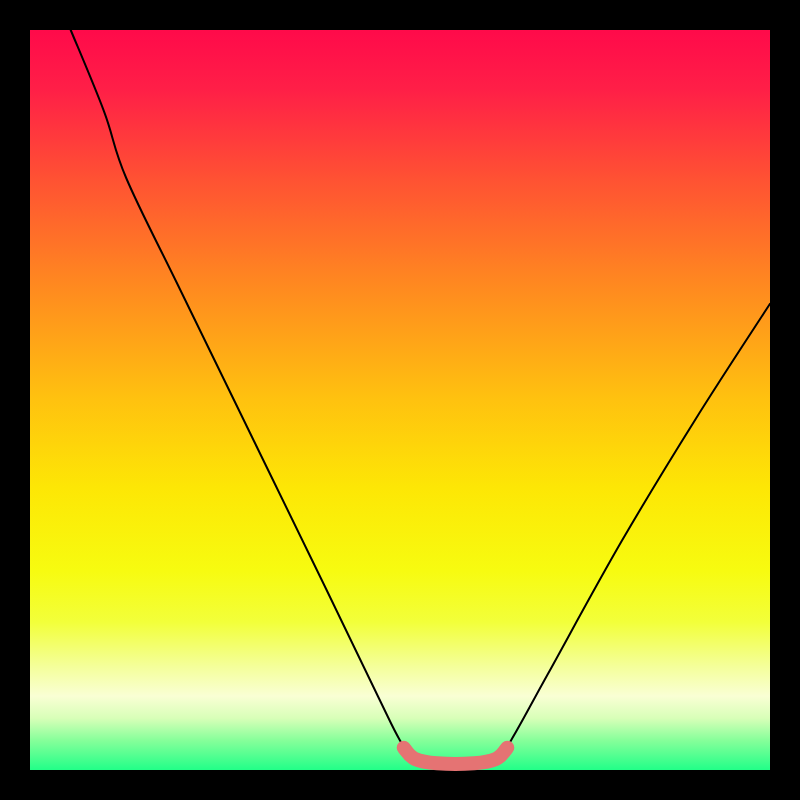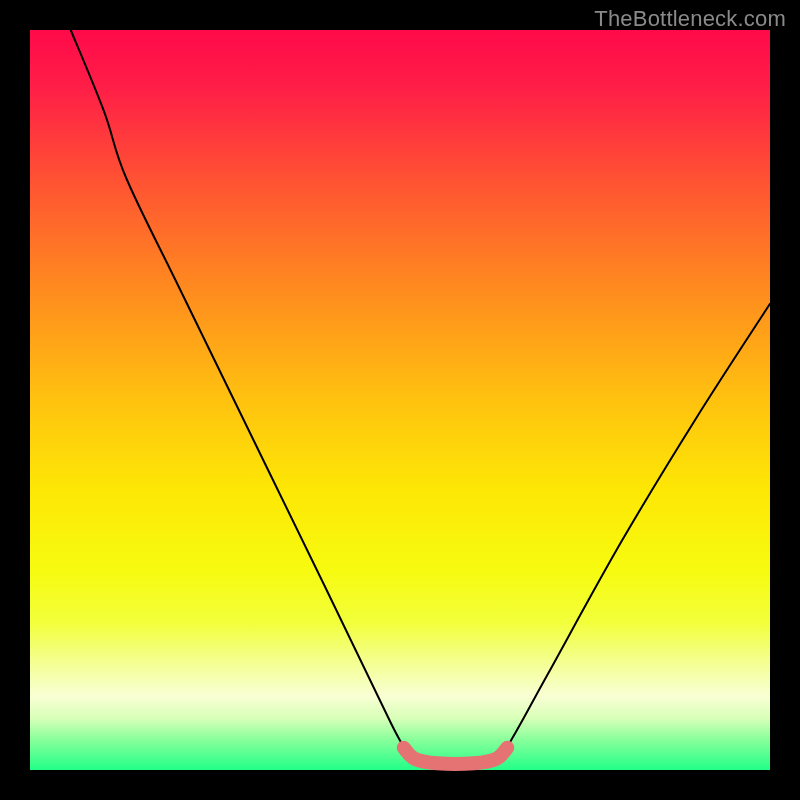--- a/index.html
+++ b/index.html
@@ -30,21 +30,20 @@
   svg {
     position: absolute;
     top: 0;
     left: 0;
   }
 </style>
 </head>
 <body>
 
 <div class="chart-container">
-  <div class="watermark">TheBottleneck.com</div>
   <svg id="chart-svg" width="800" height="800" viewBox="0 0 800 800">
       <defs>
         <linearGradient id="bg-grad" x1="0" y1="0" x2="0" y2="1">
           <stop offset="0%" stop-color="#ff0a4a"></stop>
           <stop offset="8%" stop-color="#ff1f47"></stop>
           <stop offset="20%" stop-color="#ff5133"></stop>
           <stop offset="35%" stop-color="#ff8b1f"></stop>
           <stop offset="50%" stop-color="#ffc20f"></stop>
           <stop offset="62%" stop-color="#fde705"></stop>
           <stop offset="73%" stop-color="#f7fb10"></stop>

